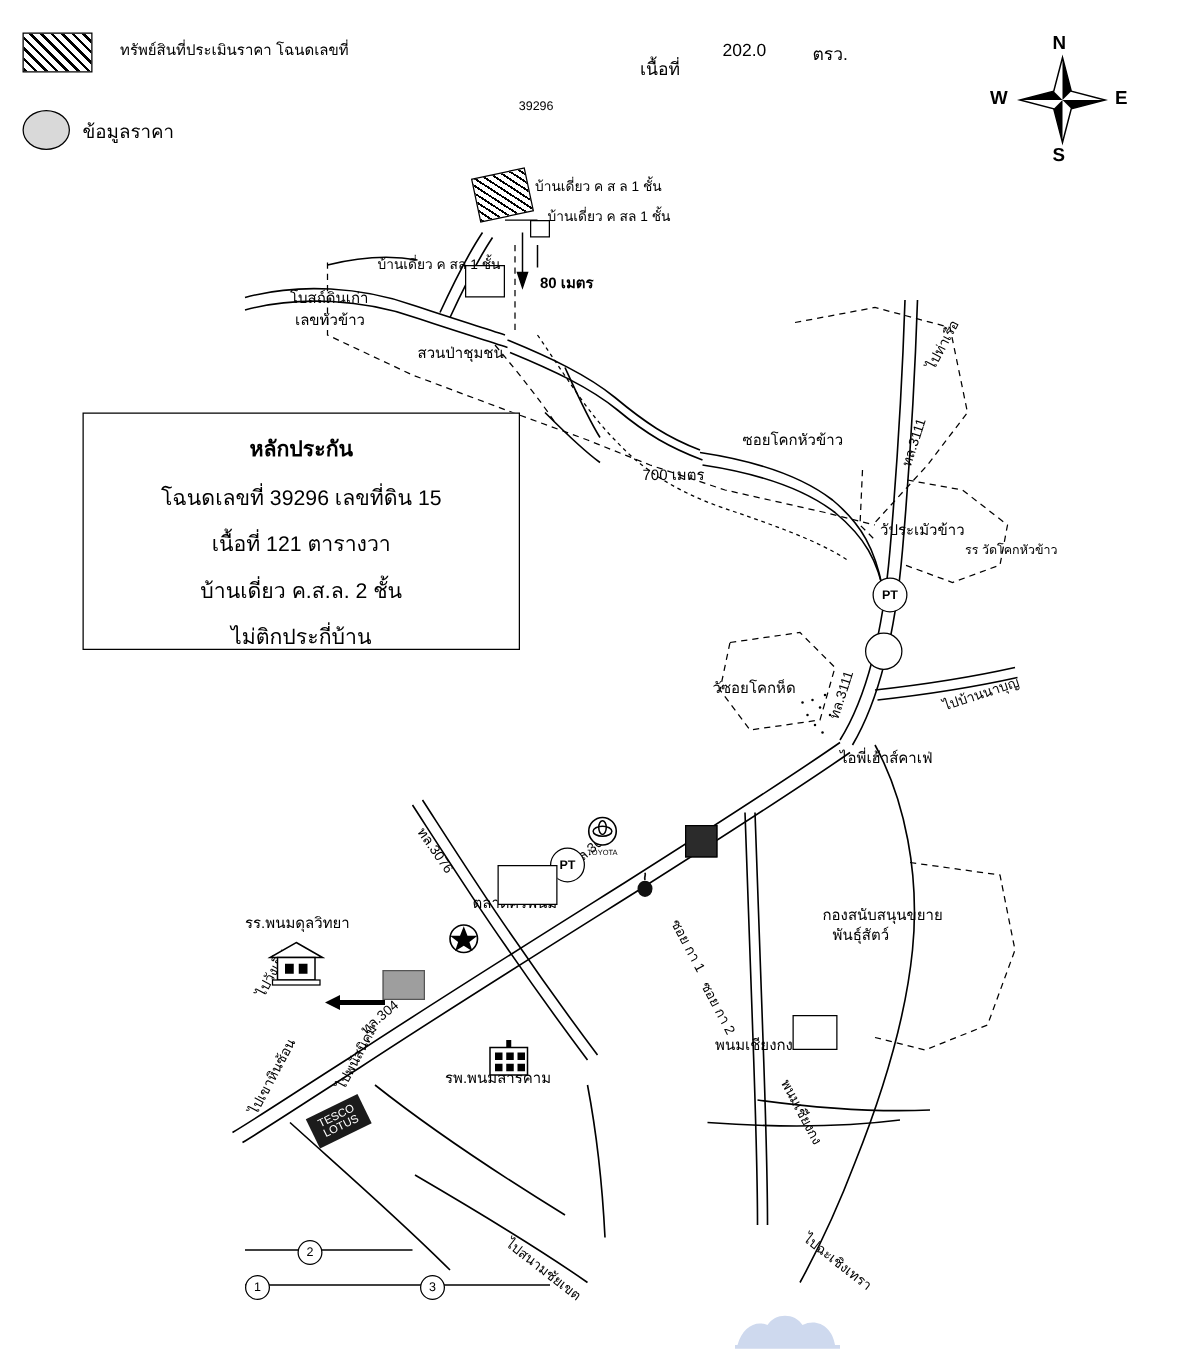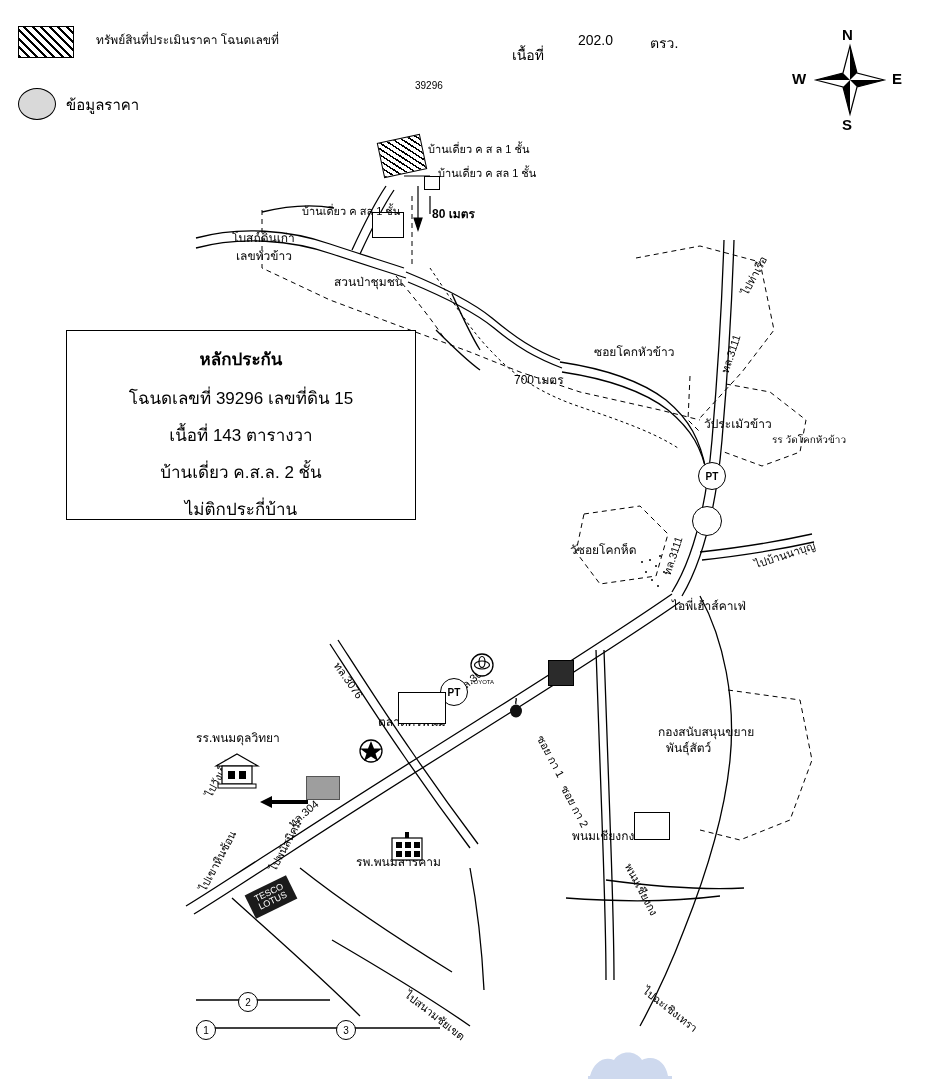--- a/index.html
+++ b/index.html
@@ -191,33 +191,33 @@
   </g>
 
   <g stroke="#000" stroke-width="1" fill="none">
     <path d="M404,176 L430,176"></path>
   </g>
 </svg>
 
 <div class="abs" id="info-box">
   <div id="info-title">หลักประกัน</div>
   <div id="info-l1">โฉนดเลขที่ 39296  เลขที่ดิน 15</div>
-  <div id="info-l2">เนื้อที่ 143 ตารางวา</div>
+  <div id="info-l2">เนื้อที่ 121 ตารางวา</div>
   <div id="info-l3">บ้านเดี่ยว ค.ส.ล. 2 ชั้น</div>
   <div id="info-l4">ไม่ติกประกี่บ้าน</div>
 </div>
 
 <div class="abs" id="target-hatch"></div>
 <div class="abs small-bldg" style="left:372px;top:212px;width:30px;height:24px;"></div>
 <div class="abs small-bldg" style="left:424px;top:176px;width:14px;height:12px;"></div>
 
 <div class="abs maplabel" style="left:428px;top:140px;">บ้านเดี่ยว ค ส ล 1 ชั้น</div>
 <div class="abs maplabel" style="left:438px;top:164px;">บ้านเดี่ยว ค สล 1 ชั้น</div>
 <div class="abs maplabel" style="left:302px;top:202px;">บ้านเดี่ยว ค สล 1 ชั้น</div>
-<div class="abs maplabel md bold" style="left:432px;top:204px;">80 เมตร</div>
+<div class="abs maplabel md bold" style="left:432px;top:216px;">80 เมตร</div>
 <div class="abs maplabel md" style="left:514px;top:370px;">700 เมตร</div>
 
 <div class="abs maplabel md" style="left:232px;top:228px;">โบสถ์ดินเก่า</div>
 <div class="abs maplabel md" style="left:236px;top:246px;">เลขทัวข้าว</div>
 <div class="abs maplabel md" style="left:334px;top:272px;">สวนป่าชุมชน</div>
 <div class="abs maplabel md" style="left:594px;top:342px;">ซอยโคกหัวข้าว</div>
 <div class="abs maplabel md" style="left:704px;top:414px;">วัประเมัวข้าว</div>
 <div class="abs maplabel sm" style="left:772px;top:432px;">รร วัดโคกหัวข้าว</div>
 <div class="abs maplabel md" style="left:570px;top:540px;">วัซอยโคกห็ด</div>
 <div class="abs maplabel md" style="left:672px;top:596px;">ไอพี่เฮ้าส์คาเฟ่</div>

